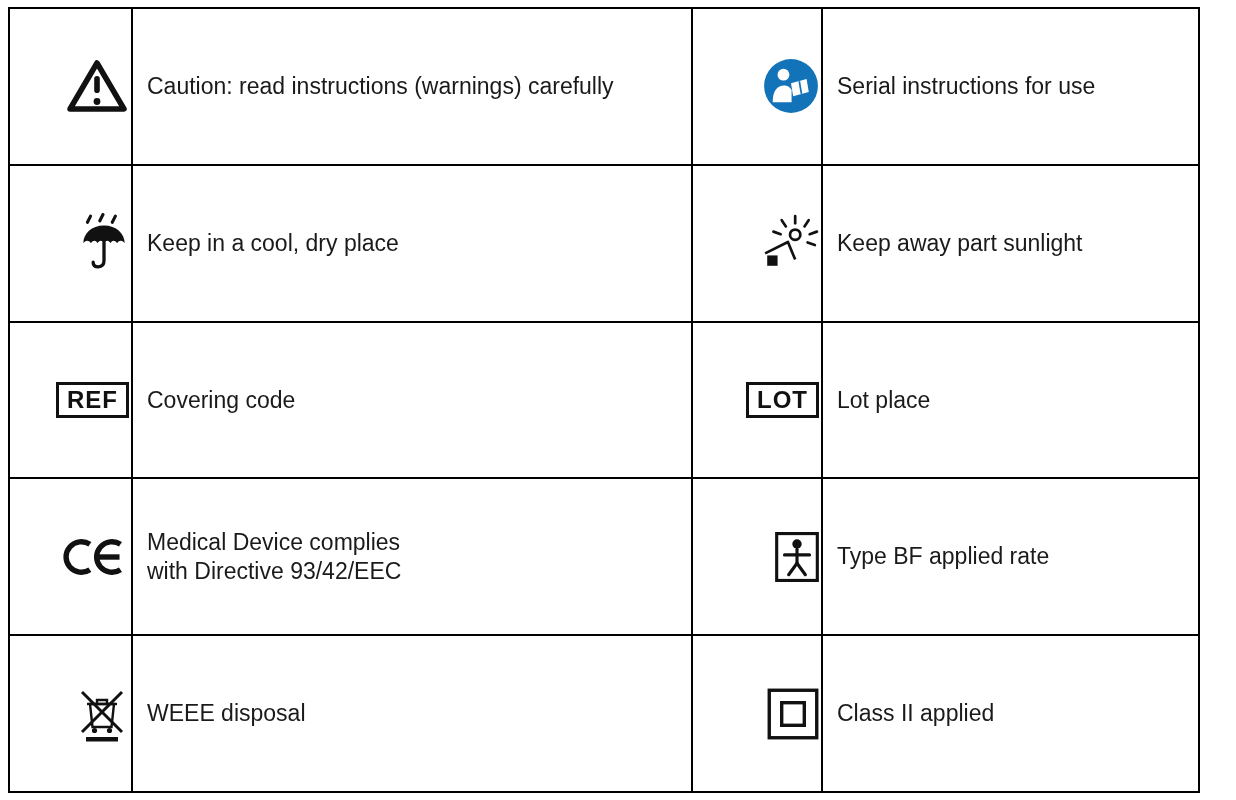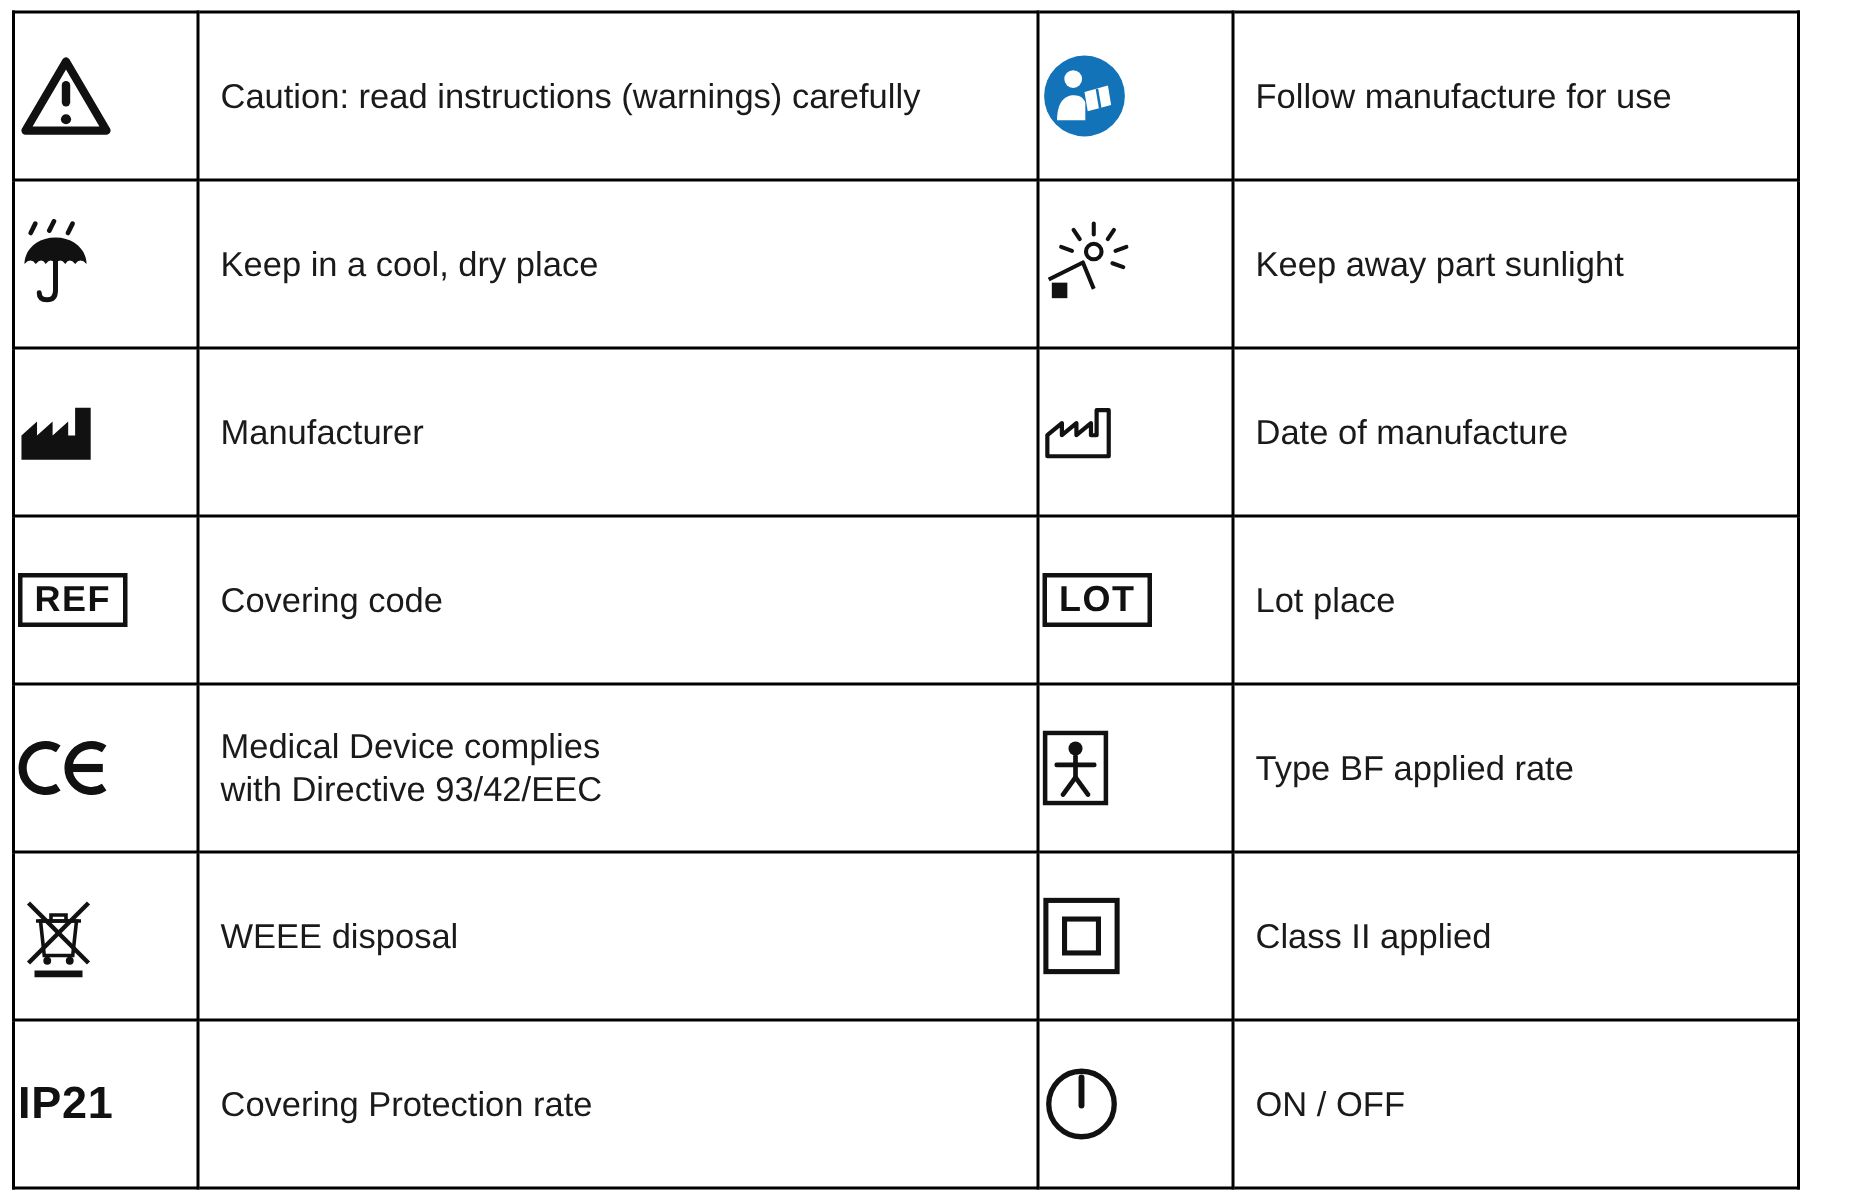--- a/index.html
+++ b/index.html
@@ -22,21 +22,21 @@
     height: 100%;
     table-layout: fixed;
     background: #fff;
   }
   table.symbols td {
     border: 2px solid #000;
     vertical-align: middle;
     box-sizing: border-box;
   }
   td.icon-cell {
-    text-align: left;
+    text-align: right;
     padding: 4px 2px;
   }
   td.label-cell {
     padding: 4px 10px 4px 14px;
     font-size: 23px;
     line-height: 1.25;
     white-space: pre-line;
   }
   tr.sym-row { height: 78px; }
   svg { vertical-align: middle; }
@@ -81,21 +81,21 @@
       <td class="label-cell">Caution: read instructions (warnings) carefully</td>
       <td class="icon-cell">
         <svg viewBox="0 0 52 52" width="56" height="56">
           <circle cx="26" cy="26" r="25" fill="#1273b9"></circle>
           <circle cx="19" cy="15.5" r="5.5" fill="#fff"></circle>
           <path d="M9 41 C9 30 13.5 25.5 19.5 25.5 C23.5 25.5 25.5 27.5 26.5 30 L26.5 41 Z" fill="#fff"></path>
           <path d="M26 23.5 L40.5 19.5 L42.5 31.5 L28 35.5 Z" fill="#fff"></path>
           <path d="M33.7 21.6 L35.7 33.4" stroke="#1273b9" stroke-width="1.6"></path>
         </svg>
       </td>
-      <td class="label-cell">Follow manufacture for use</td>
+      <td class="label-cell">Serial instructions for use</td>
     </tr>
 
     <tr class="sym-row">
       <td class="icon-cell">
         <svg viewBox="0 0 48 58" width="50" height="60">
           <g stroke="#111" stroke-width="3" stroke-linecap="round">
             <line x1="11" y1="3" x2="8" y2="9"></line>
             <line x1="23" y1="1.5" x2="20" y2="7.5"></line>
             <line x1="35" y1="3" x2="32" y2="9"></line>
           </g>
@@ -115,34 +115,20 @@
             <line x1="52" y1="30" x2="45" y2="27.5"></line>
           </g>
           <circle cx="33" cy="20" r="5" fill="none" stroke="#111" stroke-width="2.6"></circle>
           <path d="M4 38 L26 27 L33 44" fill="none" stroke="#111" stroke-width="2.6" stroke-linejoin="round"></path>
           <rect x="6" y="40" width="10" height="10" fill="#111"></rect>
         </svg>
       </td>
       <td class="label-cell">Keep away part sunlight</td>
     </tr>
 
-    <tr class="sym-row">
-      <td class="icon-cell">
-        <svg viewBox="0 0 52 36" width="60" height="42">
-          <path d="M2 34 V20 L11 12 V20 L20 12 V20 L29 12 V20 H33 V4 H42 V34 Z" fill="#111"></path>
-        </svg>
-      </td>
-      <td class="label-cell">Manufacturer</td>
-      <td class="icon-cell">
-        <svg viewBox="0 0 52 36" width="56" height="40">
-          <path d="M3 33 V20 L12 12.5 V20 L21 12.5 V20 L30 12.5 V20 H33.5 V4.5 H41 V33 Z" fill="none" stroke="#111" stroke-width="2.6" stroke-linejoin="round"></path>
-        </svg>
-      </td>
-      <td class="label-cell">Date of manufacture</td>
-    </tr>
 
     <tr class="sym-row">
       <td class="icon-cell">
         <div class="badge"><span>REF</span></div>
       </td>
       <td class="label-cell">Covering code</td>
       <td class="icon-cell">
         <div class="badge"><span>LOT</span></div>
       </td>
       <td class="label-cell">Lot place</td>
@@ -196,29 +182,16 @@
           <rect x="2" y="2" width="42" height="42" fill="none" stroke="#111" stroke-width="3"></rect>
           <rect x="13" y="13" width="20" height="20" fill="none" stroke="#111" stroke-width="3"></rect>
         </svg>
       </td>
       <td class="label-cell">Class II applied</td>
     </tr>
 
 
 
 
-    <tr class="sym-row">
-      <td class="icon-cell">
-        <div class="iptext">IP21</div>
-      </td>
-      <td class="label-cell">Covering Protection rate</td>
-      <td class="icon-cell">
-        <svg viewBox="0 0 50 50" width="52" height="52">
-          <circle cx="25" cy="25" r="21" fill="none" stroke="#111" stroke-width="3.4"></circle>
-          <line x1="25" y1="8" x2="25" y2="26" stroke="#111" stroke-width="3.8" stroke-linecap="round"></line>
-        </svg>
-      </td>
-      <td class="label-cell">ON / OFF</td>
-    </tr>
 
   </tbody>
 </table>
 </div>
 
 </body></html>

